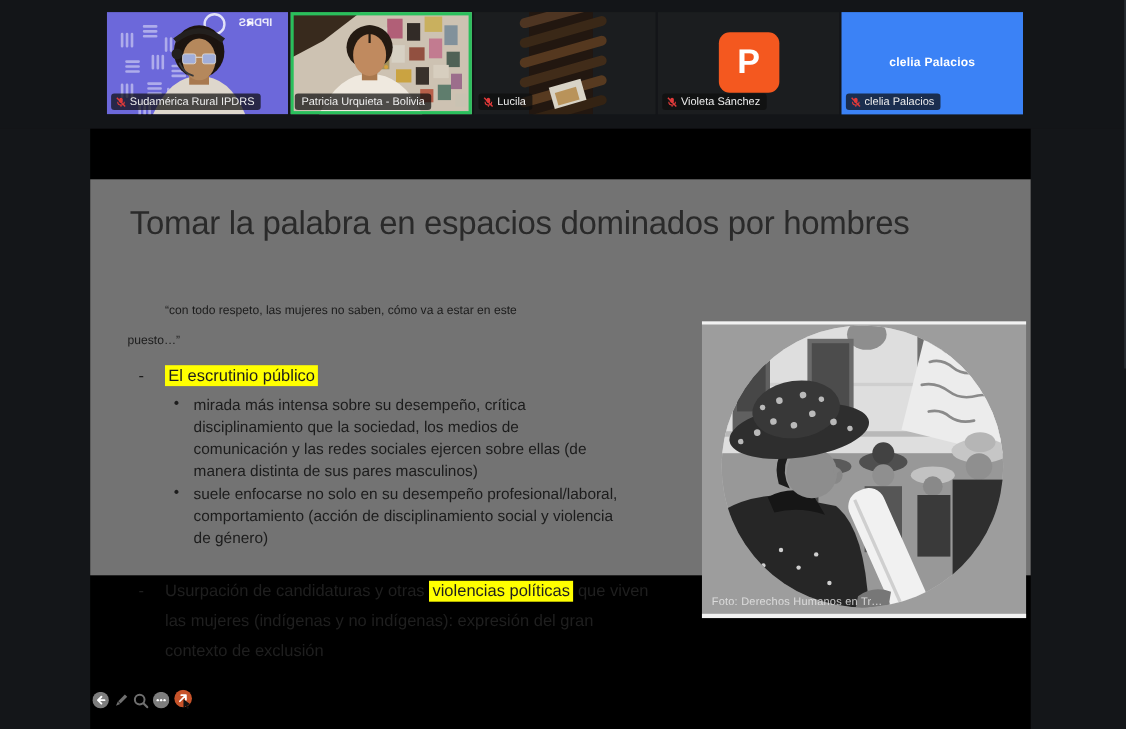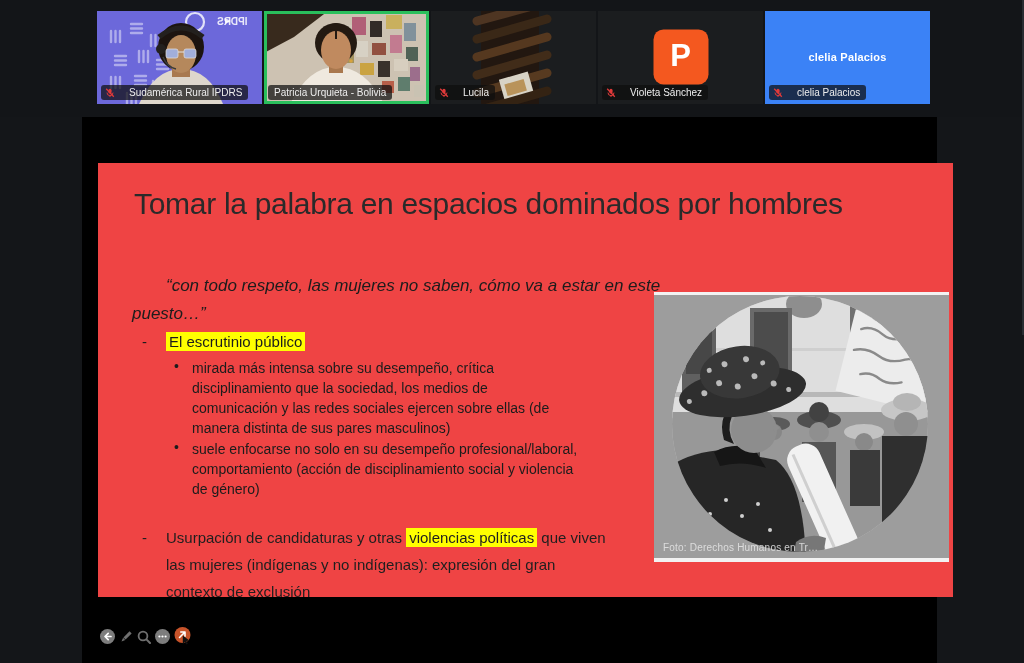--- a/index.html
+++ b/index.html
@@ -7,47 +7,47 @@
     width:1024px;height:663px;overflow:hidden;position:relative;
     background:#141619;font-family:"Liberation Sans",sans-serif;
     -webkit-font-smoothing:antialiased;
   }
   
   .filmstrip{position:absolute;left:0;top:0;width:1024px;height:117px;background:#131518;}
   .tile{position:absolute;top:11px;width:165px;height:93px;background:#1b1d1f;overflow:hidden;}
   .tile svg{display:block;}
   .tile.active::after{content:"";position:absolute;inset:0;border:3px solid #2abf5c;pointer-events:none;}
   .name-tag{
-    position:absolute;left:4px;bottom:4px;display:flex;align-items:center;gap:14px;
+    position:absolute;left:4px;bottom:4px;display:flex;align-items:center;gap:3px;
     background:rgba(14,14,14,.72);border-radius:3px;padding:2px 6px 2px 4px;
     font-size:10px;line-height:1.1;color:#ededed;white-space:nowrap;z-index:3;
   }
   .name-tag.no-icon{padding-left:6px;}
   .center-name{
     position:absolute;left:0;right:0;top:50%;transform:translateY(-56%);
     text-align:center;color:#fff;font-size:11px;font-weight:bold;letter-spacing:.2px;
   }
   .avatar-p{
     position:absolute;left:50%;top:50%;transform:translate(-50%,-52%);
     width:55px;height:55px;border-radius:10px;background:#f4581f;
     display:flex;align-items:center;justify-content:center;
     color:#fff;font-size:31px;font-weight:600;
   }
   .mirrored{display:inline-block;transform:scaleX(-1);}
   
   .share-region{position:absolute;left:82px;top:117px;width:855px;height:546px;background:#000;}
-  .slide{position:absolute;left:0;top:46px;width:855px;height:434px;background:#ef4444;color:#1f1f1f;margin-left:16px;}
+  .slide{position:absolute;left:0;top:46px;width:855px;height:360px;background:#737373;color:#1f1f1f;}
   .slide-title{
     position:absolute;left:36px;top:24px;font-size:30px;color:#2a2a2a;
     letter-spacing:-.3px;white-space:nowrap;
   }
   .line{white-space:nowrap;}
   .lvl1{position:absolute;left:44px;font-size:15px;color:#1c1c1c;}
   .lvl1 .marker{display:inline-block;width:24px;}
-  .quote-line{position:absolute;font-size:17px;color:#1c1c1c;white-space:nowrap;font-style:italic;}
+  .quote-line{position:absolute;font-size:11px;color:#1c1c1c;white-space:nowrap;}
   .sub{position:absolute;left:76px;display:flex;font-size:14px;color:#1c1c1c;}
   .sub .dot{width:18px;}
   .sub .lines div{height:20px;line-height:20px;white-space:nowrap;}
   .b3lines{position:absolute;left:68px;top:361px;font-size:15px;}
   .b3lines div{height:27px;line-height:27px;white-space:nowrap;}
   .b3marker{position:absolute;left:44px;top:361px;font-size:15px;line-height:27px;}
   .hl{background:#ffff00;padding:1px 3px;}
   
   .photo{position:absolute;left:556px;top:129px;width:295px;height:270px;}
   .photo-caption{

